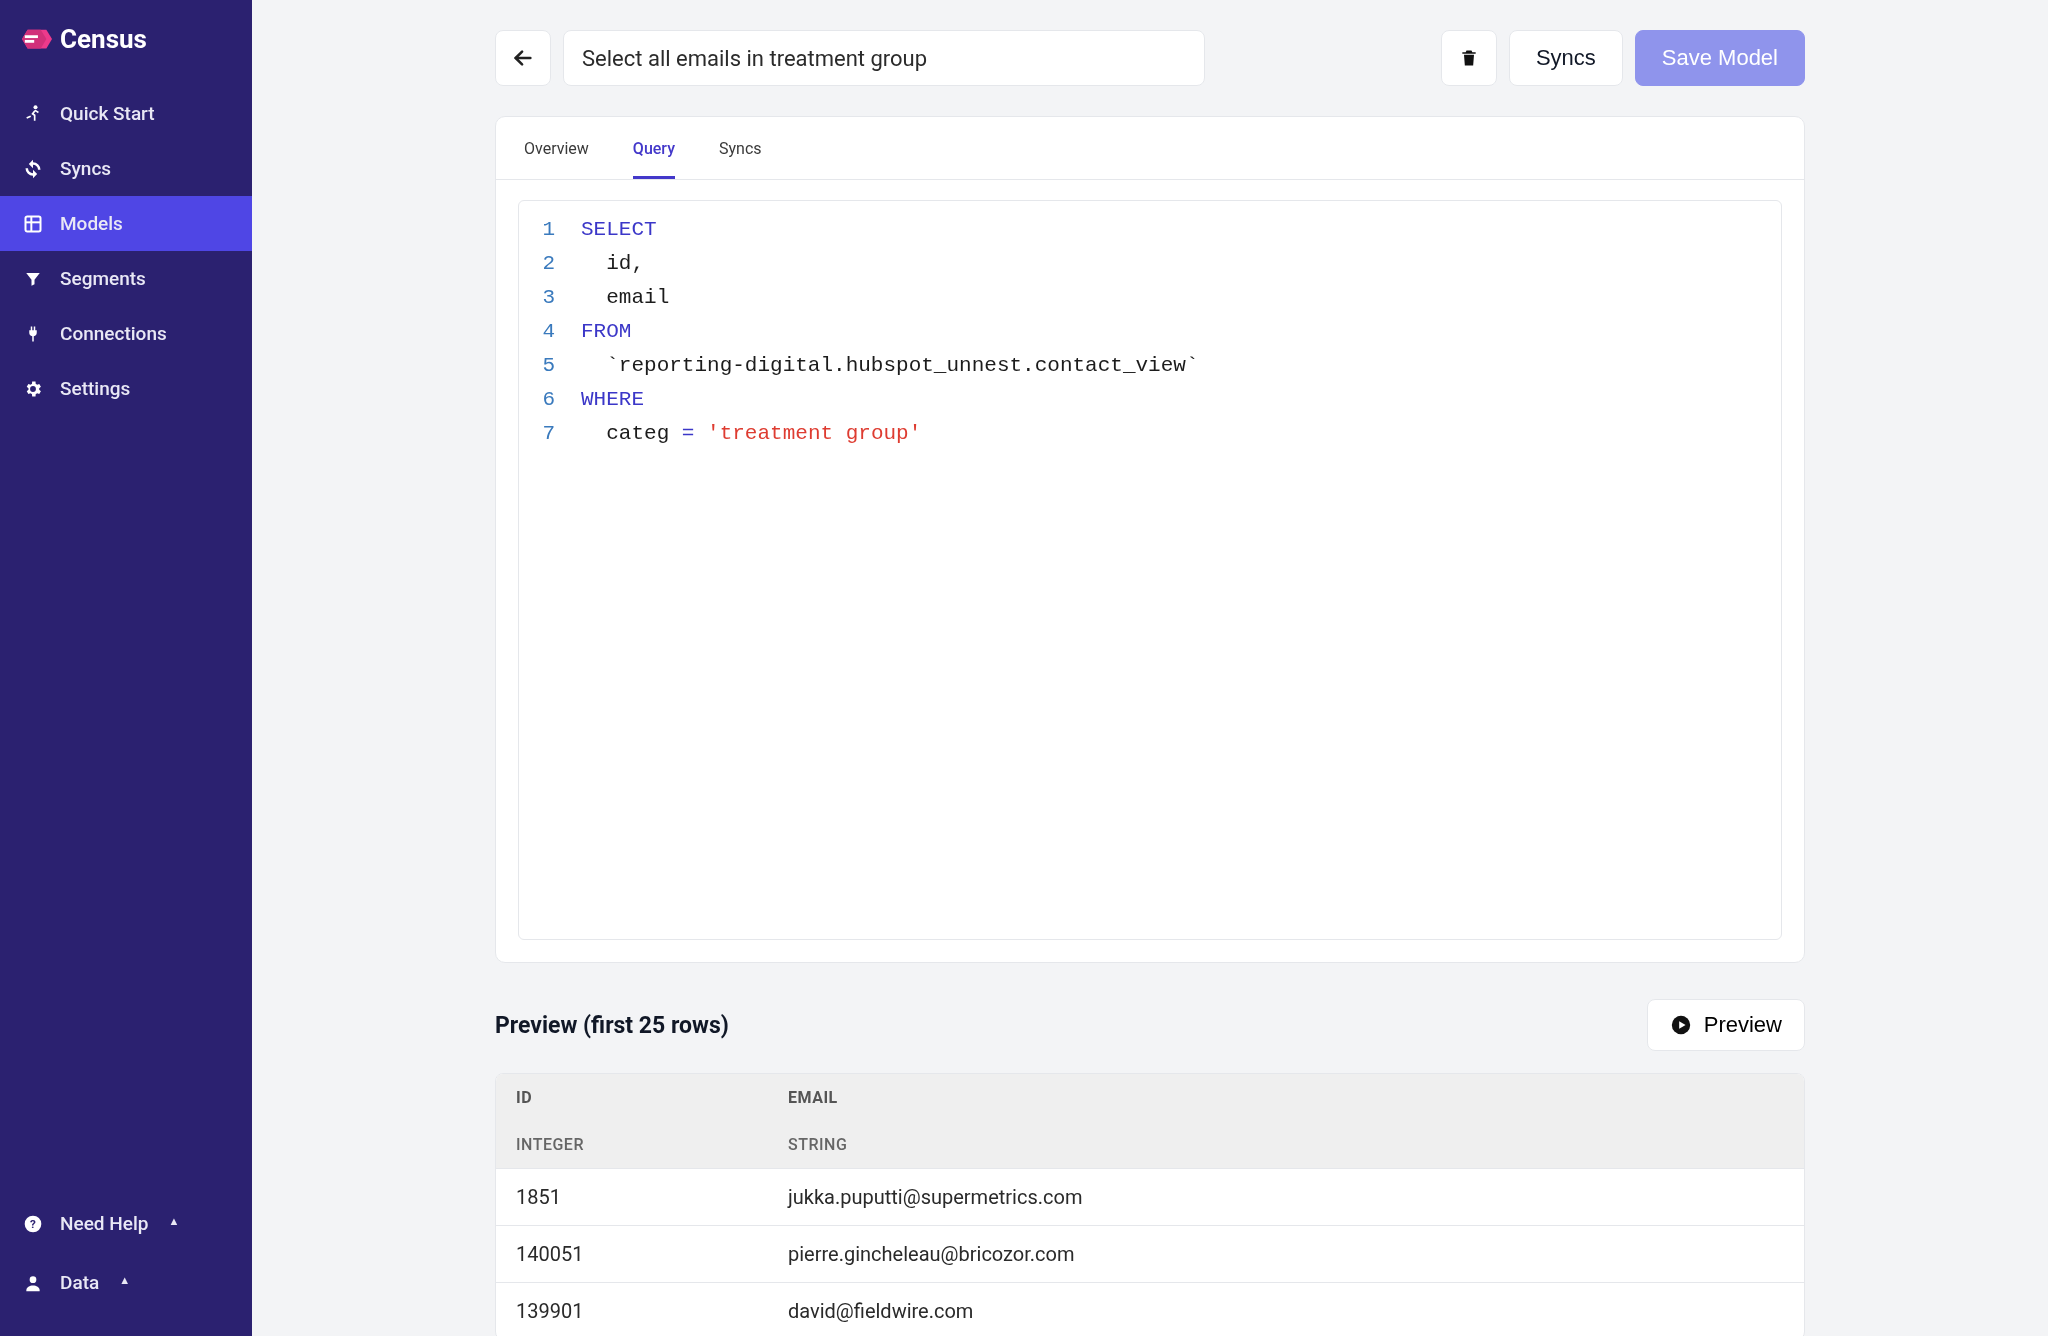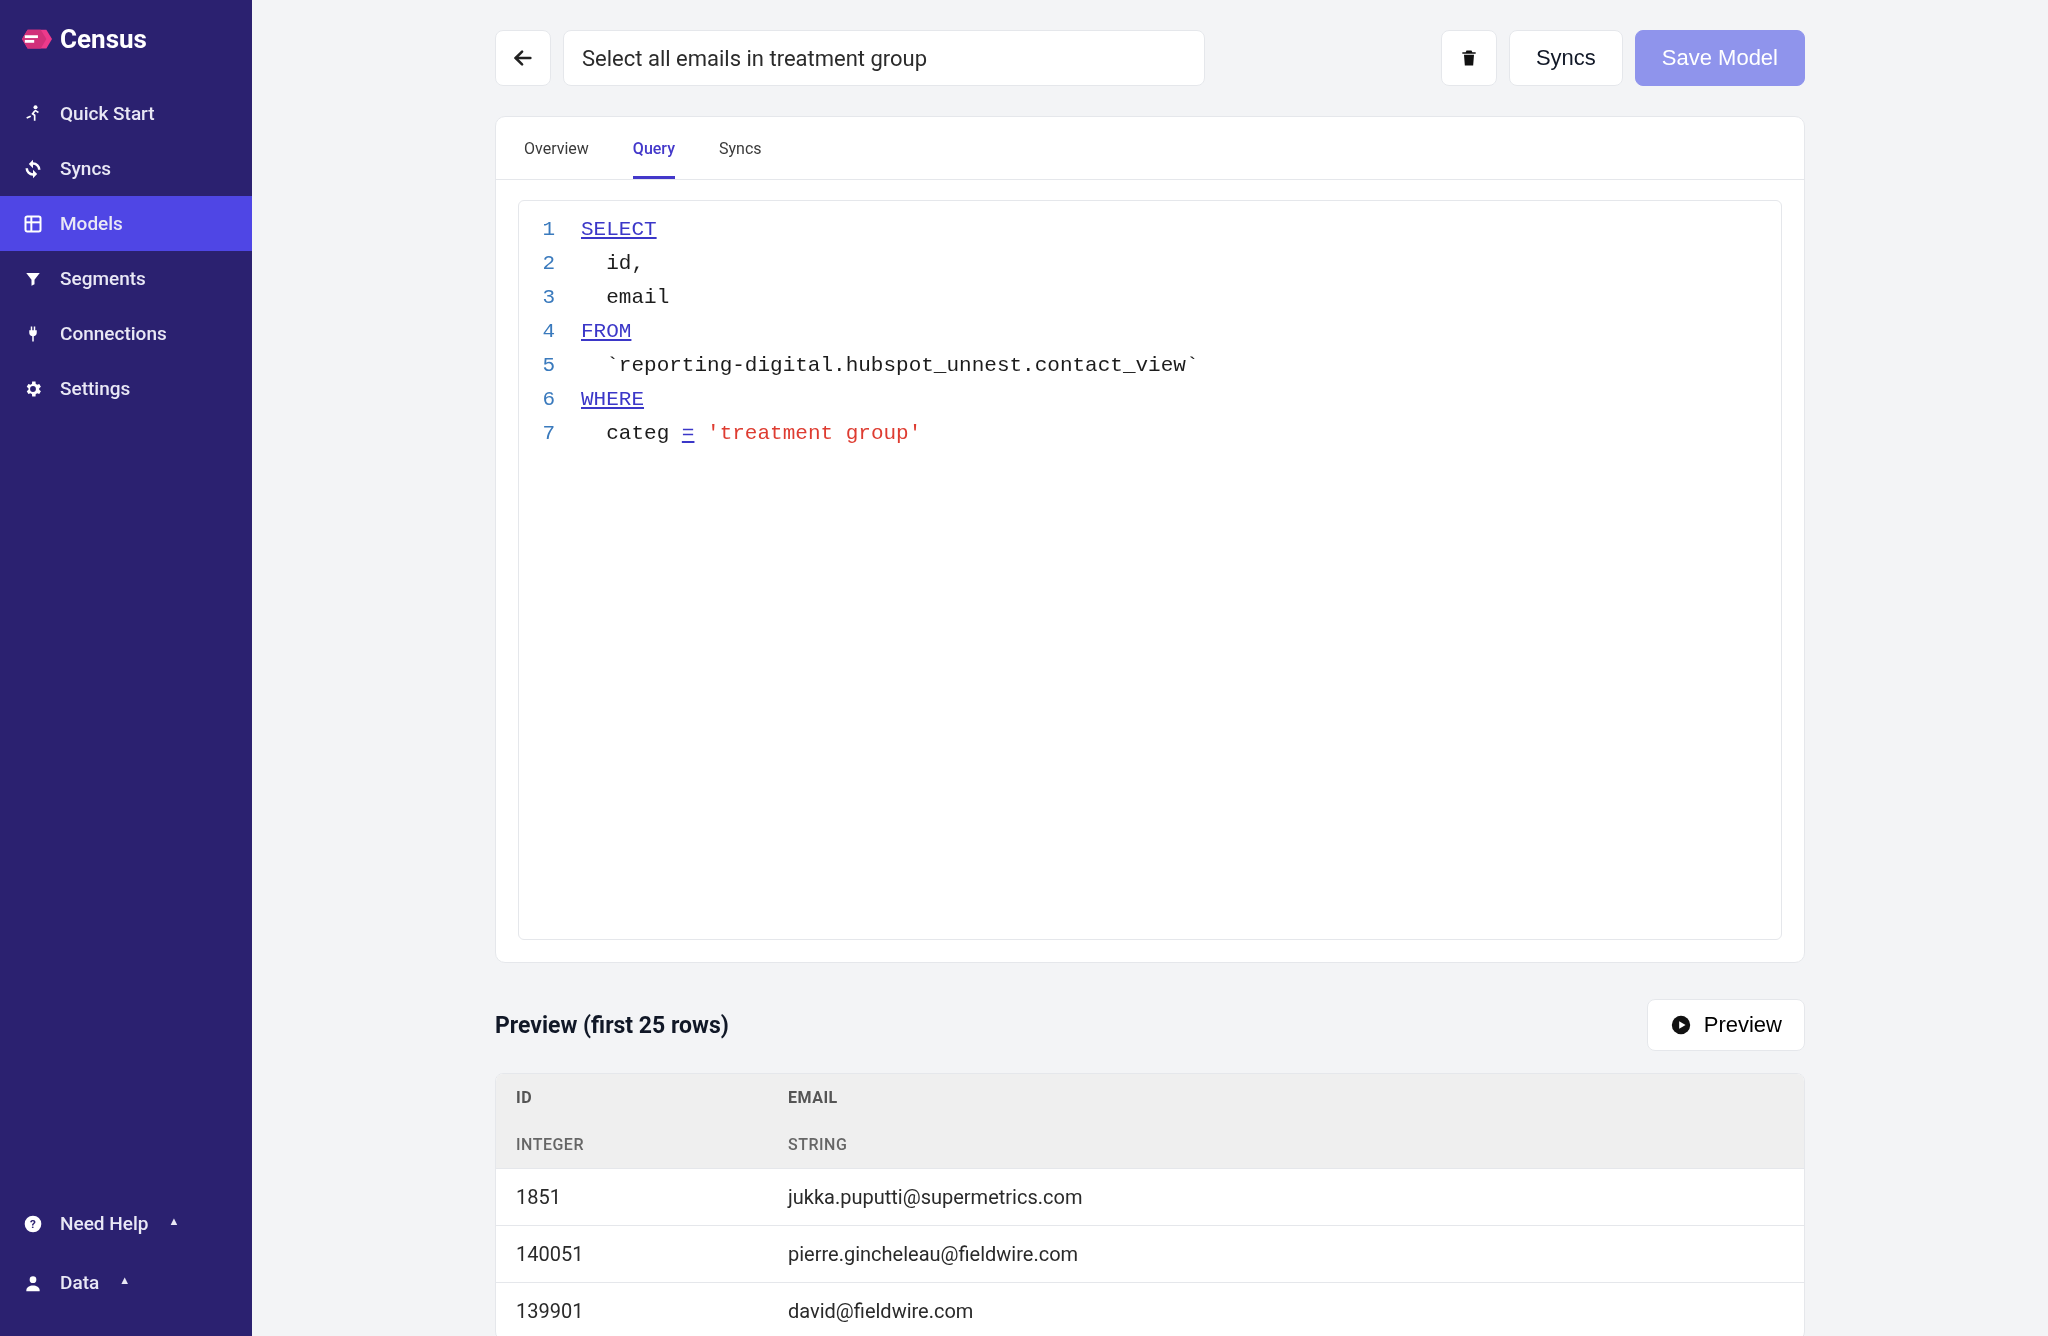--- a/index.html
+++ b/index.html
@@ -80,21 +80,21 @@
     height:740px;overflow:hidden;
     font-family:SFMono-Regular,Menlo,Consolas,"Liberation Mono",monospace;
     font-size:21px;line-height:34px;
     display:flex;
   }
   .gutter{
     width:46px;flex:none;text-align:right;color:var(--ln);
     padding:12px 10px 12px 0;user-select:none;
   }
   .code{padding:12px 16px;white-space:pre;color:#1c1c1c;}
-  .kw{color:var(--kw);text-decoration:underline;}
+  .kw{color:var(--kw);}
   .str{color:var(--str);}
 
   
   .preview-head{display:flex;align-items:center;justify-content:space-between;margin-top:36px;}
   .preview-title{font-weight:700;font-size:23px;}
   .preview-btn{
     display:flex;align-items:center;gap:12px;
     border:1px solid var(--border);background:#fff;border-radius:8px;
     padding:12px 22px;font-size:22px;cursor:pointer;
   }
@@ -291,21 +291,21 @@
             <div class="th sub col-email">STRING</div>
           </div>
         </div>
         <div class="tbody" id="tbody">
             <div class="trow">
               <div class="td col-id">1851</div>
               <div class="td col-email">jukka.puputti@supermetrics.com</div>
             </div>
             <div class="trow">
               <div class="td col-id">140051</div>
-              <div class="td col-email">pierre.gincheleau@fieldwire.com</div>
+              <div class="td col-email">pierre.gincheleau@bricozor.com</div>
             </div>
             <div class="trow">
               <div class="td col-id">139901</div>
               <div class="td col-email">david@fieldwire.com</div>
             </div>
           </div>
       </div>
 
     </div>
   </main>

